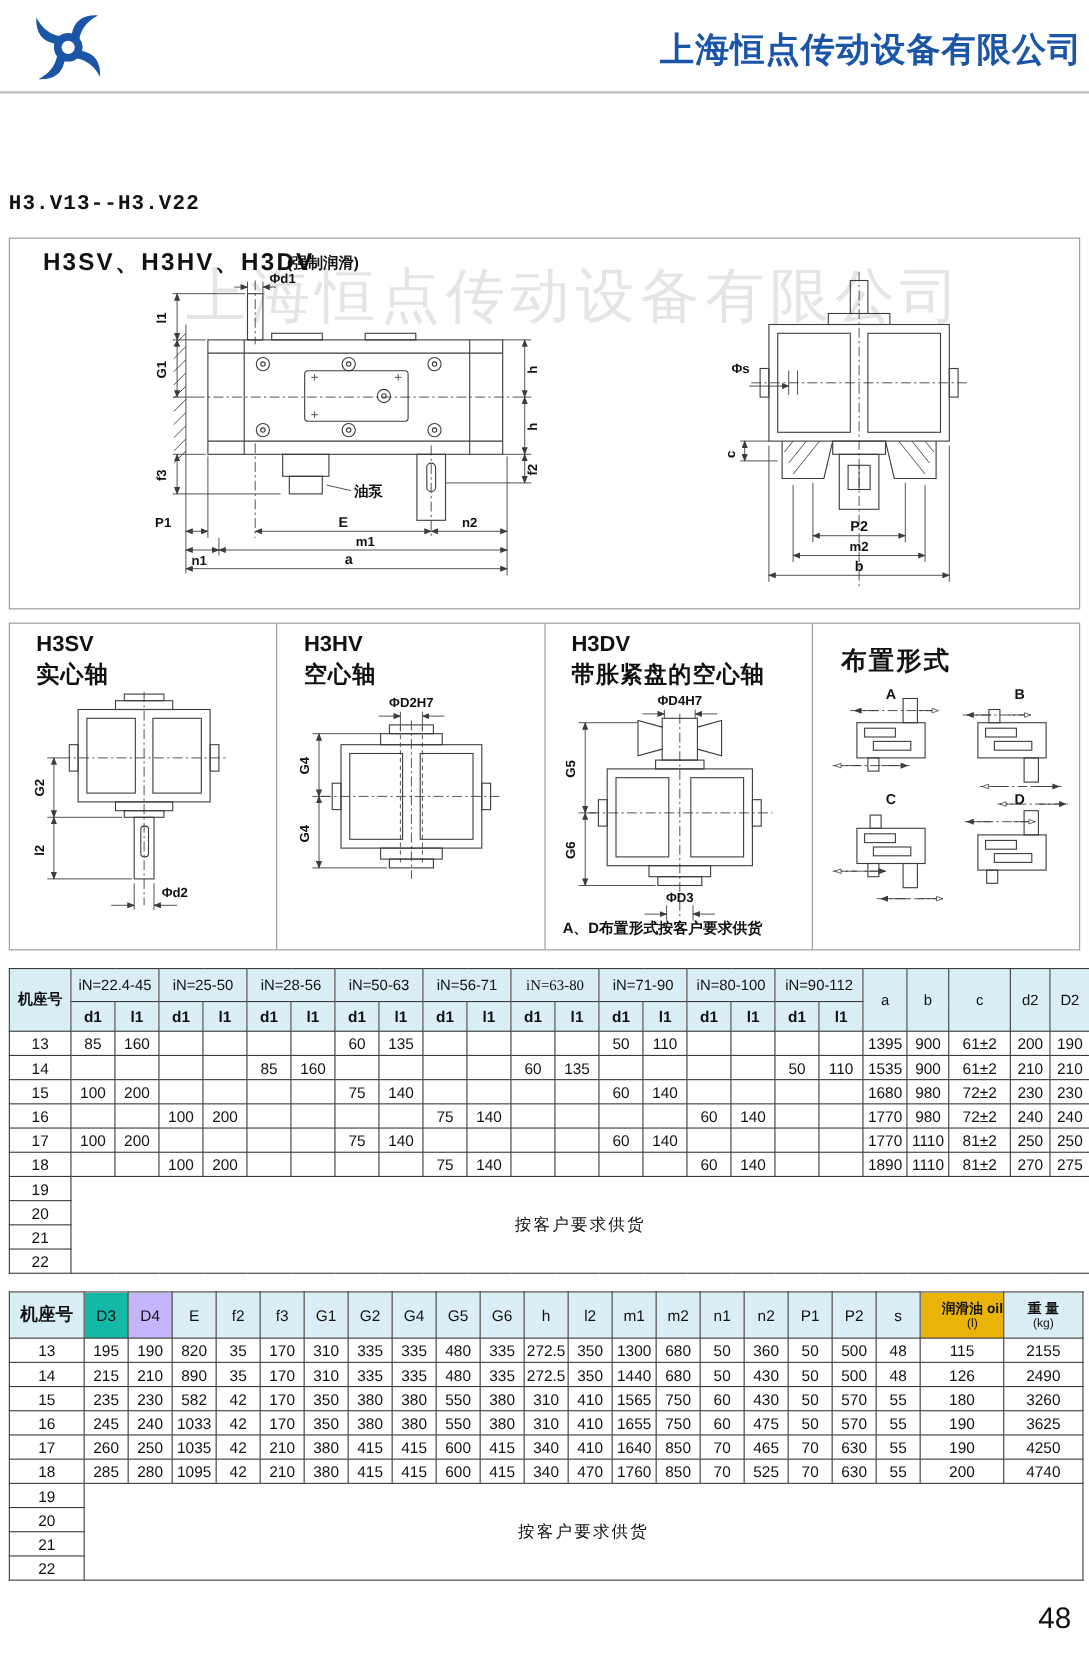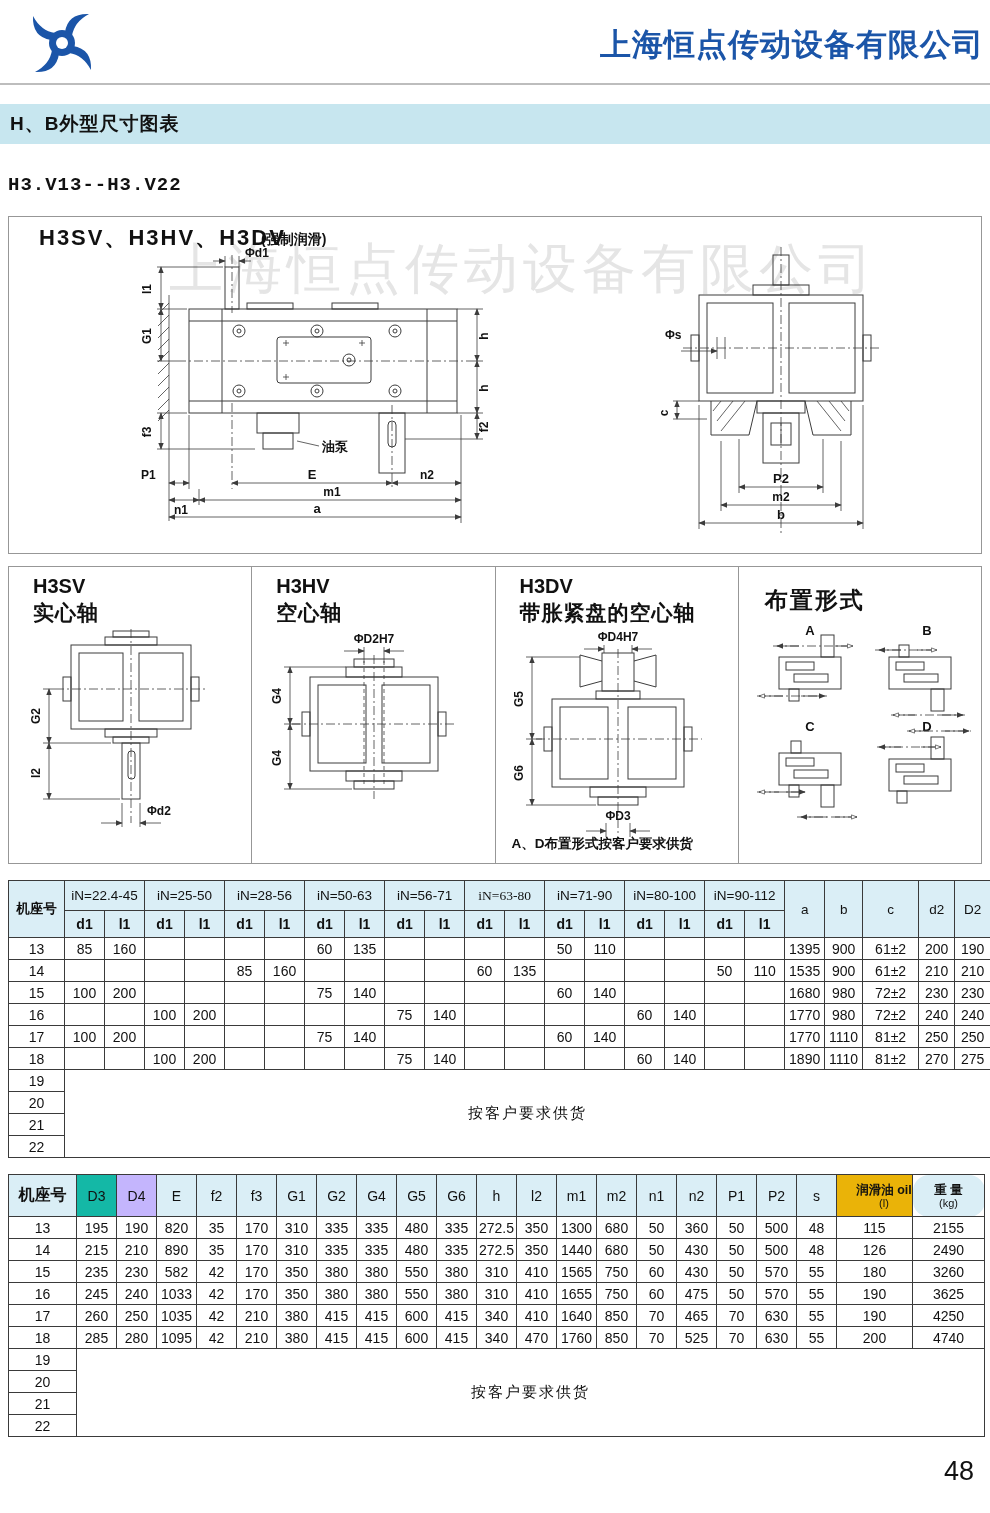--- a/index.html
+++ b/index.html
@@ -81,23 +81,20 @@
         <path d="M11,3 Q 30,6 29,27 Q 21,12 7,10 Z"></path>
         <path d="M-3,11 Q -6,30 -27,29 Q -12,21 -10,7 Z"></path>
         <path d="M-11,-3 Q -30,-6 -29,-27 Q -21,-12 -7,-10 Z"></path>
         <circle r="13" stroke="none"></circle>
       </g>
       <circle r="6" fill="#ffffff" stroke="none"></circle>
     </svg>
     <span class="company" style="color: rgb(27, 85, 168);">上海恒点传动设备有限公司</span>
   </div>
 
-  <div class="banner" style="background: rgb(199, 230, 239);">
-    <span>H、B外型尺寸图表</span>
-  </div>
   <div class="model-range">H3.V13--H3.V22</div>
 
   <div class="dbox">
     <div class="wm">上海恒点传动设备有限公司</div>
     <span class="dg-title">H3SV、H3HV、H3DV</span>
     <span class="dg-note">(强制润滑)</span>
 
     <svg class="sv lv" width="380" height="302" viewBox="0 0 380 302">
       <path class="dim" d="M42,52 L42,178 M42,60 l-11,11 M42,72 l-11,11 M42,84 l-11,11 M42,96 l-11,11 M42,108 l-11,11 M42,120 l-11,11 M42,132 l-11,11 M42,144 l-11,11 M42,156 l-11,11 M42,167 l-11,11"></path>
       <rect x="62" y="66" width="268" height="104"></rect>
@@ -665,21 +662,21 @@
           <th style="background: rgb(218, 238, 246);">m2</th>
           <th style="background: rgb(218, 238, 246);">n1</th>
           <th style="background: rgb(218, 238, 246);">n2</th>
           <th style="background: rgb(218, 238, 246);">P1</th>
           <th style="background: rgb(218, 238, 246);">P2</th>
           <th style="background: rgb(218, 238, 246);">s</th>
           <th style="background: #eab308; padding-left: 19px;">
             <div class="h2l">润滑油 oil</div>
             <div class="h2s">(l)</div>
           </th>
-          <th style="background: rgb(218, 238, 246); border-radius: 16px;">
+          <th style="background: rgb(218, 238, 246);">
             <div class="h2l">重 量</div>
             <div class="h2s">(kg)</div>
           </th>
         </tr>
       </thead>
       <tbody>
         <tr>
           <td class="fc">13</td>
           <td>195</td>
           <td>190</td>

